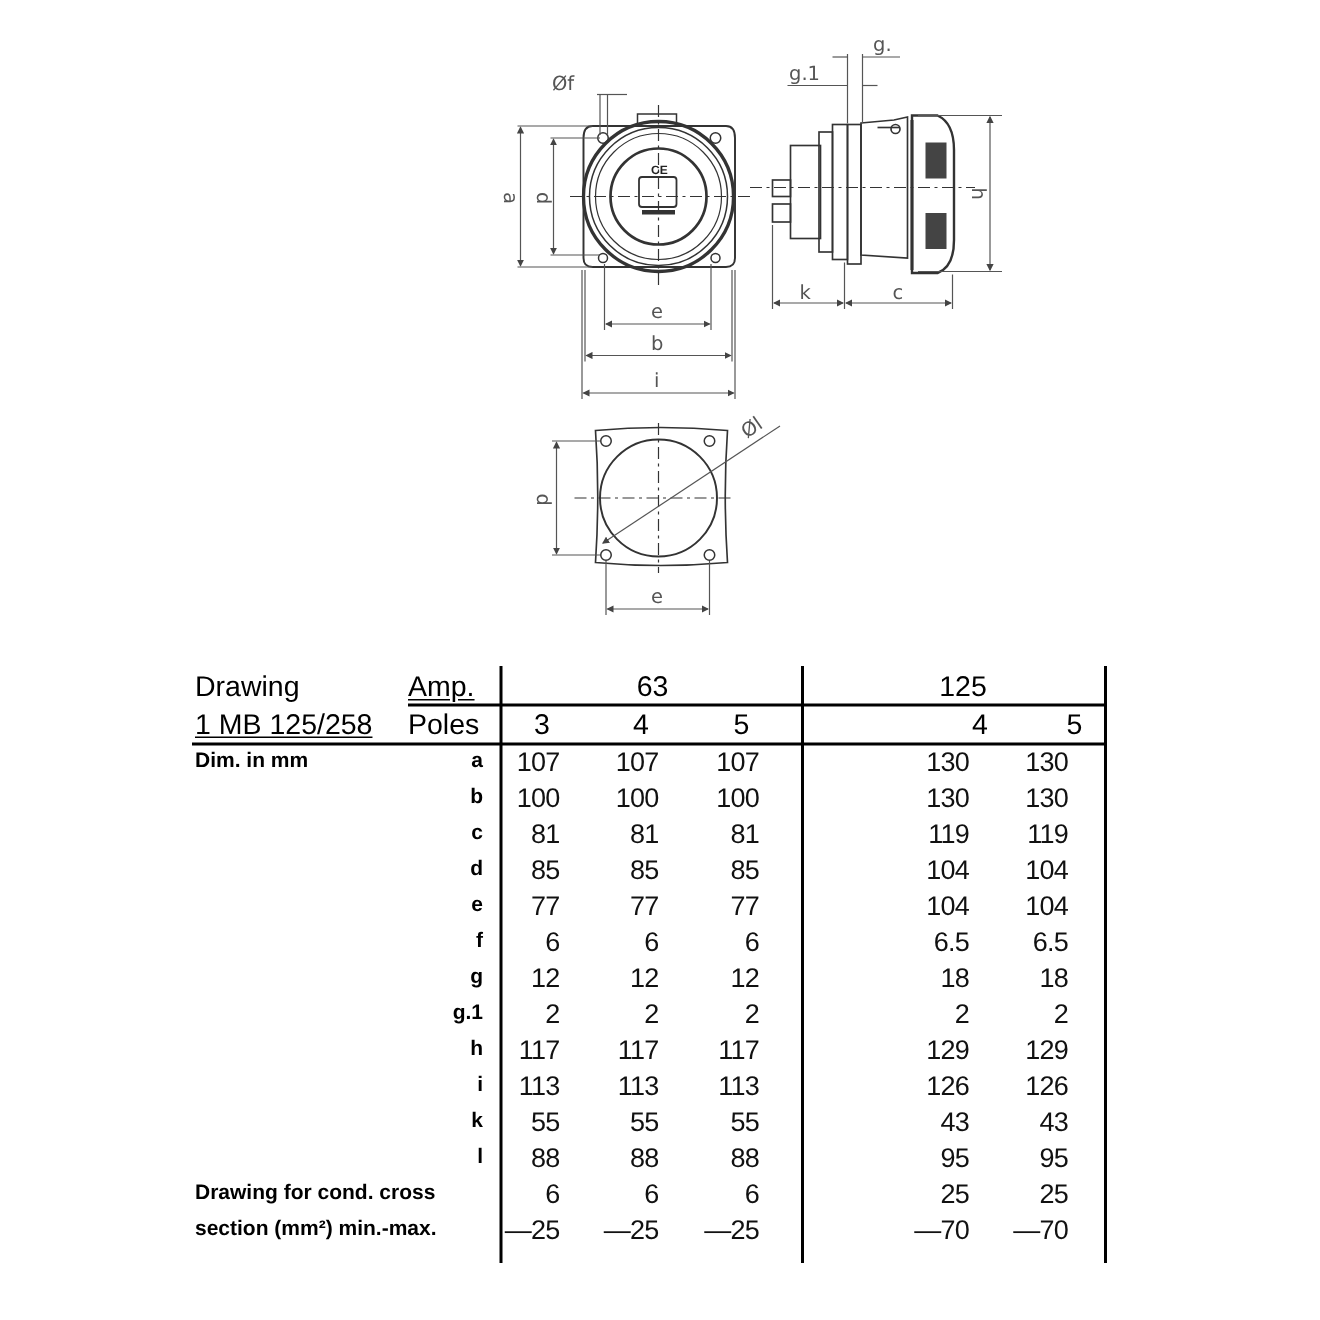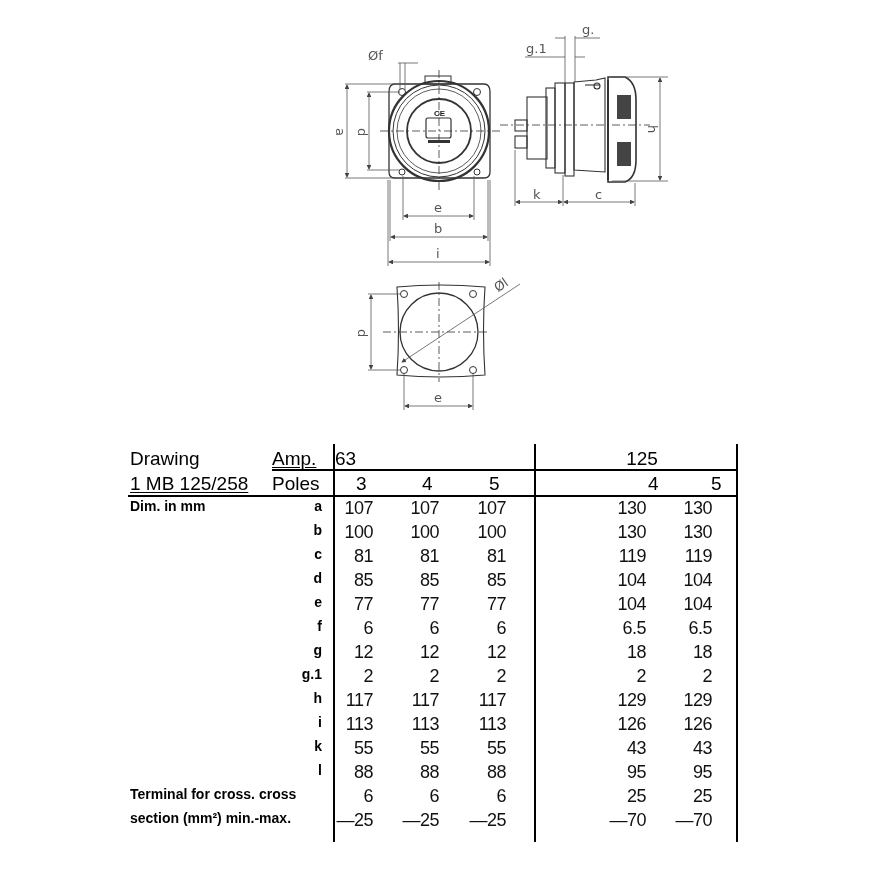--- a/index.html
+++ b/index.html
@@ -154,21 +154,21 @@
 
   <div class="vline" style="left:205px; top:0; height:398px;"></div>
   <div class="vline" style="left:406px; top:0; height:398px;"></div>
   <div class="vline" style="left:608px; top:0; height:398px;"></div>
   <div class="hline" style="left:144px; top:25px; width:466px;"></div>
   <div class="hline" style="left:0; top:51px; width:610px;"></div>
   <div class="hline" style="left:0; top:25px; width:0; height:0;"></div>
 
   <div class="cell hdr" style="left:2px; top:4px;">Drawing</div>
   <div class="cell hdr" style="left:144px; top:4px; text-decoration:underline; text-underline-offset:2px;">Amp.</div>
-  <div class="cell hdr" style="left:207px; width:200px; top:4px; text-align:left;">63</div>
+  <div class="cell hdr" style="left:207px; width:200px; top:4px; text-align:center;">63</div>
   <div class="cell hdr" style="left:408px; width:212px; top:4px; text-align:center;">125</div>
 
   <div class="cell hdr" style="left:2px; top:29px; text-decoration:underline; text-underline-offset:2px;">1 MB 125/258</div>
   <div class="cell hdr" style="left:144px; top:29px;">Poles</div>
   <div class="cell hdr" style="left:228px; top:29px;">3</div>
   <div class="cell hdr" style="left:294px; top:29px;">4</div>
   <div class="cell hdr" style="left:361px; top:29px;">5</div>
   <div class="cell hdr" style="left:520px; top:29px;">4</div>
   <div class="cell hdr" style="left:583px; top:29px;">5</div>
 
@@ -266,21 +266,21 @@
       <div>
         <div class="cell lbl" style="left: 144px; width: 50px; top: 318px; text-align: right;">l</div>
         <div class="cell val" style="left: 185px; width: 60px; top: 318px;">88</div>
         <div class="cell val" style="left: 251px; width: 60px; top: 318px;">88</div>
         <div class="cell val" style="left: 318px; width: 60px; top: 318px;">88</div>
         <div class="cell val" style="left: 458px; width: 60px; top: 318px;">95</div>
         <div class="cell val" style="left: 524px; width: 60px; top: 318px;">95</div>
       </div>
     </div>
 
-  <div class="cell lbl" style="left:2px; top:342px;">Terminal for cross. cross</div>
+  <div class="cell lbl" style="left:2px; top:342px;">Drawing for cond. cross</div>
   <div class="cell lbl" style="left:2px; top:366px;text-align:right;">section (mm²) min.-max.</div>
   <div id="terminal-values">
       <div class="cell val" style="left: 185px; width: 60px; top: 342px;">6</div>
       <div class="cell val" style="left: 251px; width: 60px; top: 342px;">6</div>
       <div class="cell val" style="left: 318px; width: 60px; top: 342px;">6</div>
       <div class="cell val" style="left: 458px; width: 60px; top: 342px;">25</div>
       <div class="cell val" style="left: 524px; width: 60px; top: 342px;">25</div>
       <div class="cell val" style="left: 185px; width: 60px; top: 366px;">—25</div>
       <div class="cell val" style="left: 251px; width: 60px; top: 366px;">—25</div>
       <div class="cell val" style="left: 318px; width: 60px; top: 366px;">—25</div>

